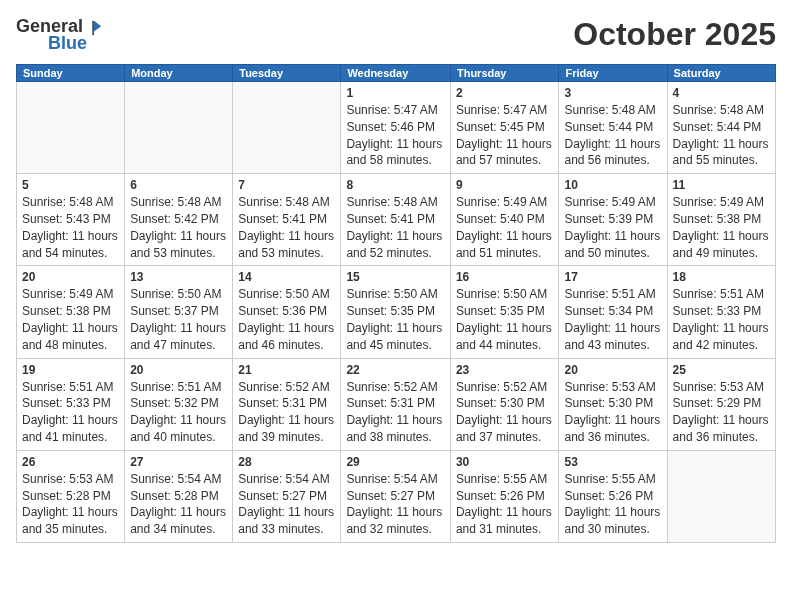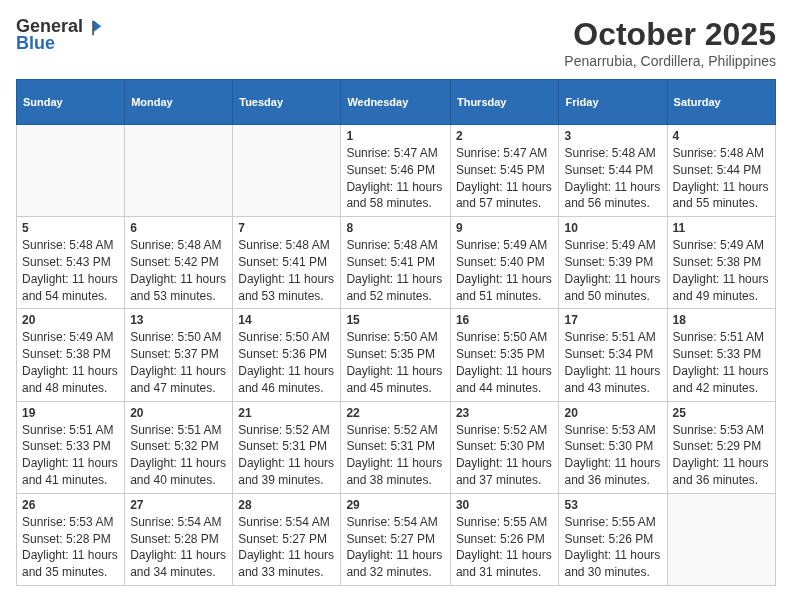--- a/index.html
+++ b/index.html
@@ -22,21 +22,21 @@
       align-items: flex-start;
     }
     .logo-text {
       display: flex;
       align-items: flex-end;
       font-size: 18px;
       font-weight: bold;
       color: #333;
     }
     .logo-general { color: #333; }
-    .logo-blue { color: #2a6db5; }
+    .logo-blue { color: #2a6db5; margin-left: 32px; }
     .logo-icon {
       width: 18px;
       height: 18px;
       margin-left: 2px;
     }
     .title-block {
       text-align: right;
     }
     .month-title {
       font-size: 32px;
@@ -49,21 +49,21 @@
     }
     .calendar {
       width: 100%;
       border-collapse: collapse;
       font-size: 10.5px;
     }
     .calendar thead tr th {
       background-color: #2a6db5;
       color: #fff;
       text-align: left;
-      padding: 16px 6px;
+      padding: 2px 6px;
       font-size: 11px;
       border: 1px solid #1e5a9c;
     }
     .calendar tbody tr td {
       vertical-align: top;
       border: 1px solid #ccc;
       padding: 4px 5px;
       width: 113px;
       min-height: 80px;
       height: 90px;
@@ -92,21 +92,20 @@
       <span class="logo-general">General</span>
       <svg class="logo-icon" viewBox="0 0 20 20">
         <polygon points="10,2 18,8 10,14" fill="#2a6db5"></polygon>
         <rect x="8" y="2" width="2" height="16" fill="#555"></rect>
       </svg>
     </div>
     <span class="logo-blue" style="font-size:18px;font-weight:bold;margin-top:-4px;">Blue</span>
   </div>
   <div class="title-block">
     <div class="month-title">October 2025</div>
-    <div class="location">Penarrubia, Cordillera, Philippines</div>
   </div>
 </div>
 
 <table class="calendar">
   <thead>
     <tr id="weekday-header">
     <th>Sunday</th>
         <th>Monday</th>
         <th>Tuesday</th>
         <th>Wednesday</th>

